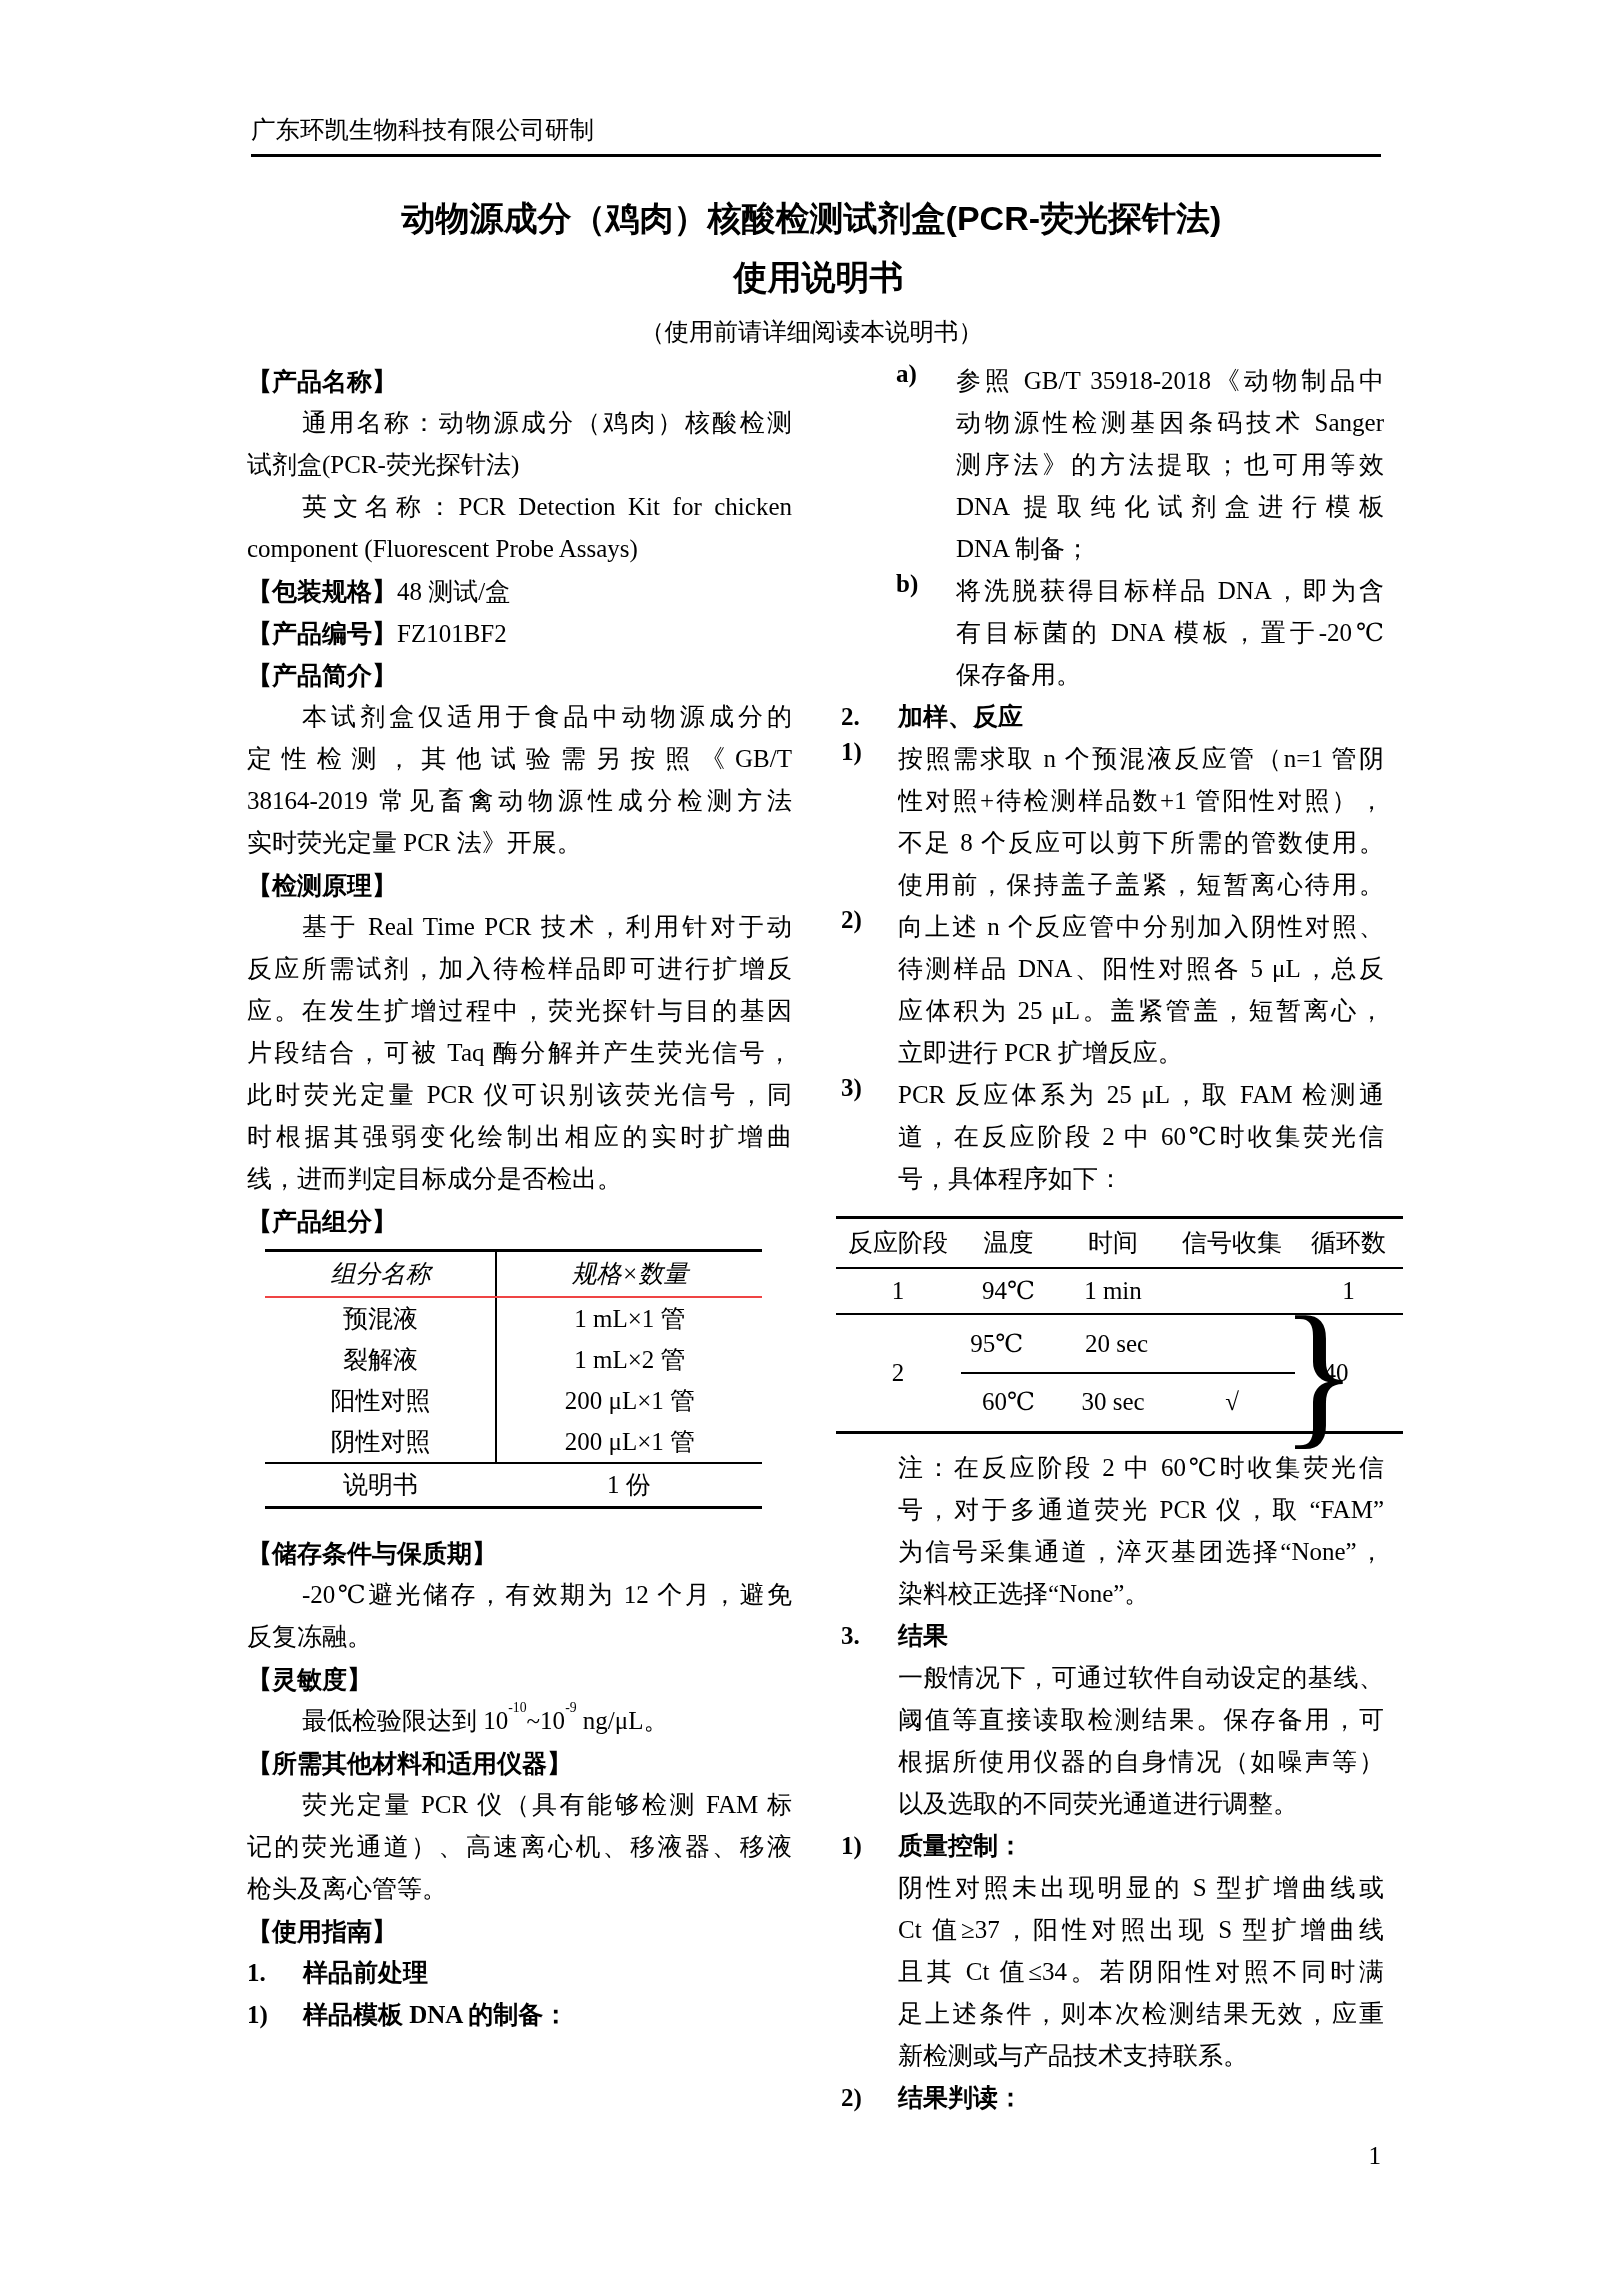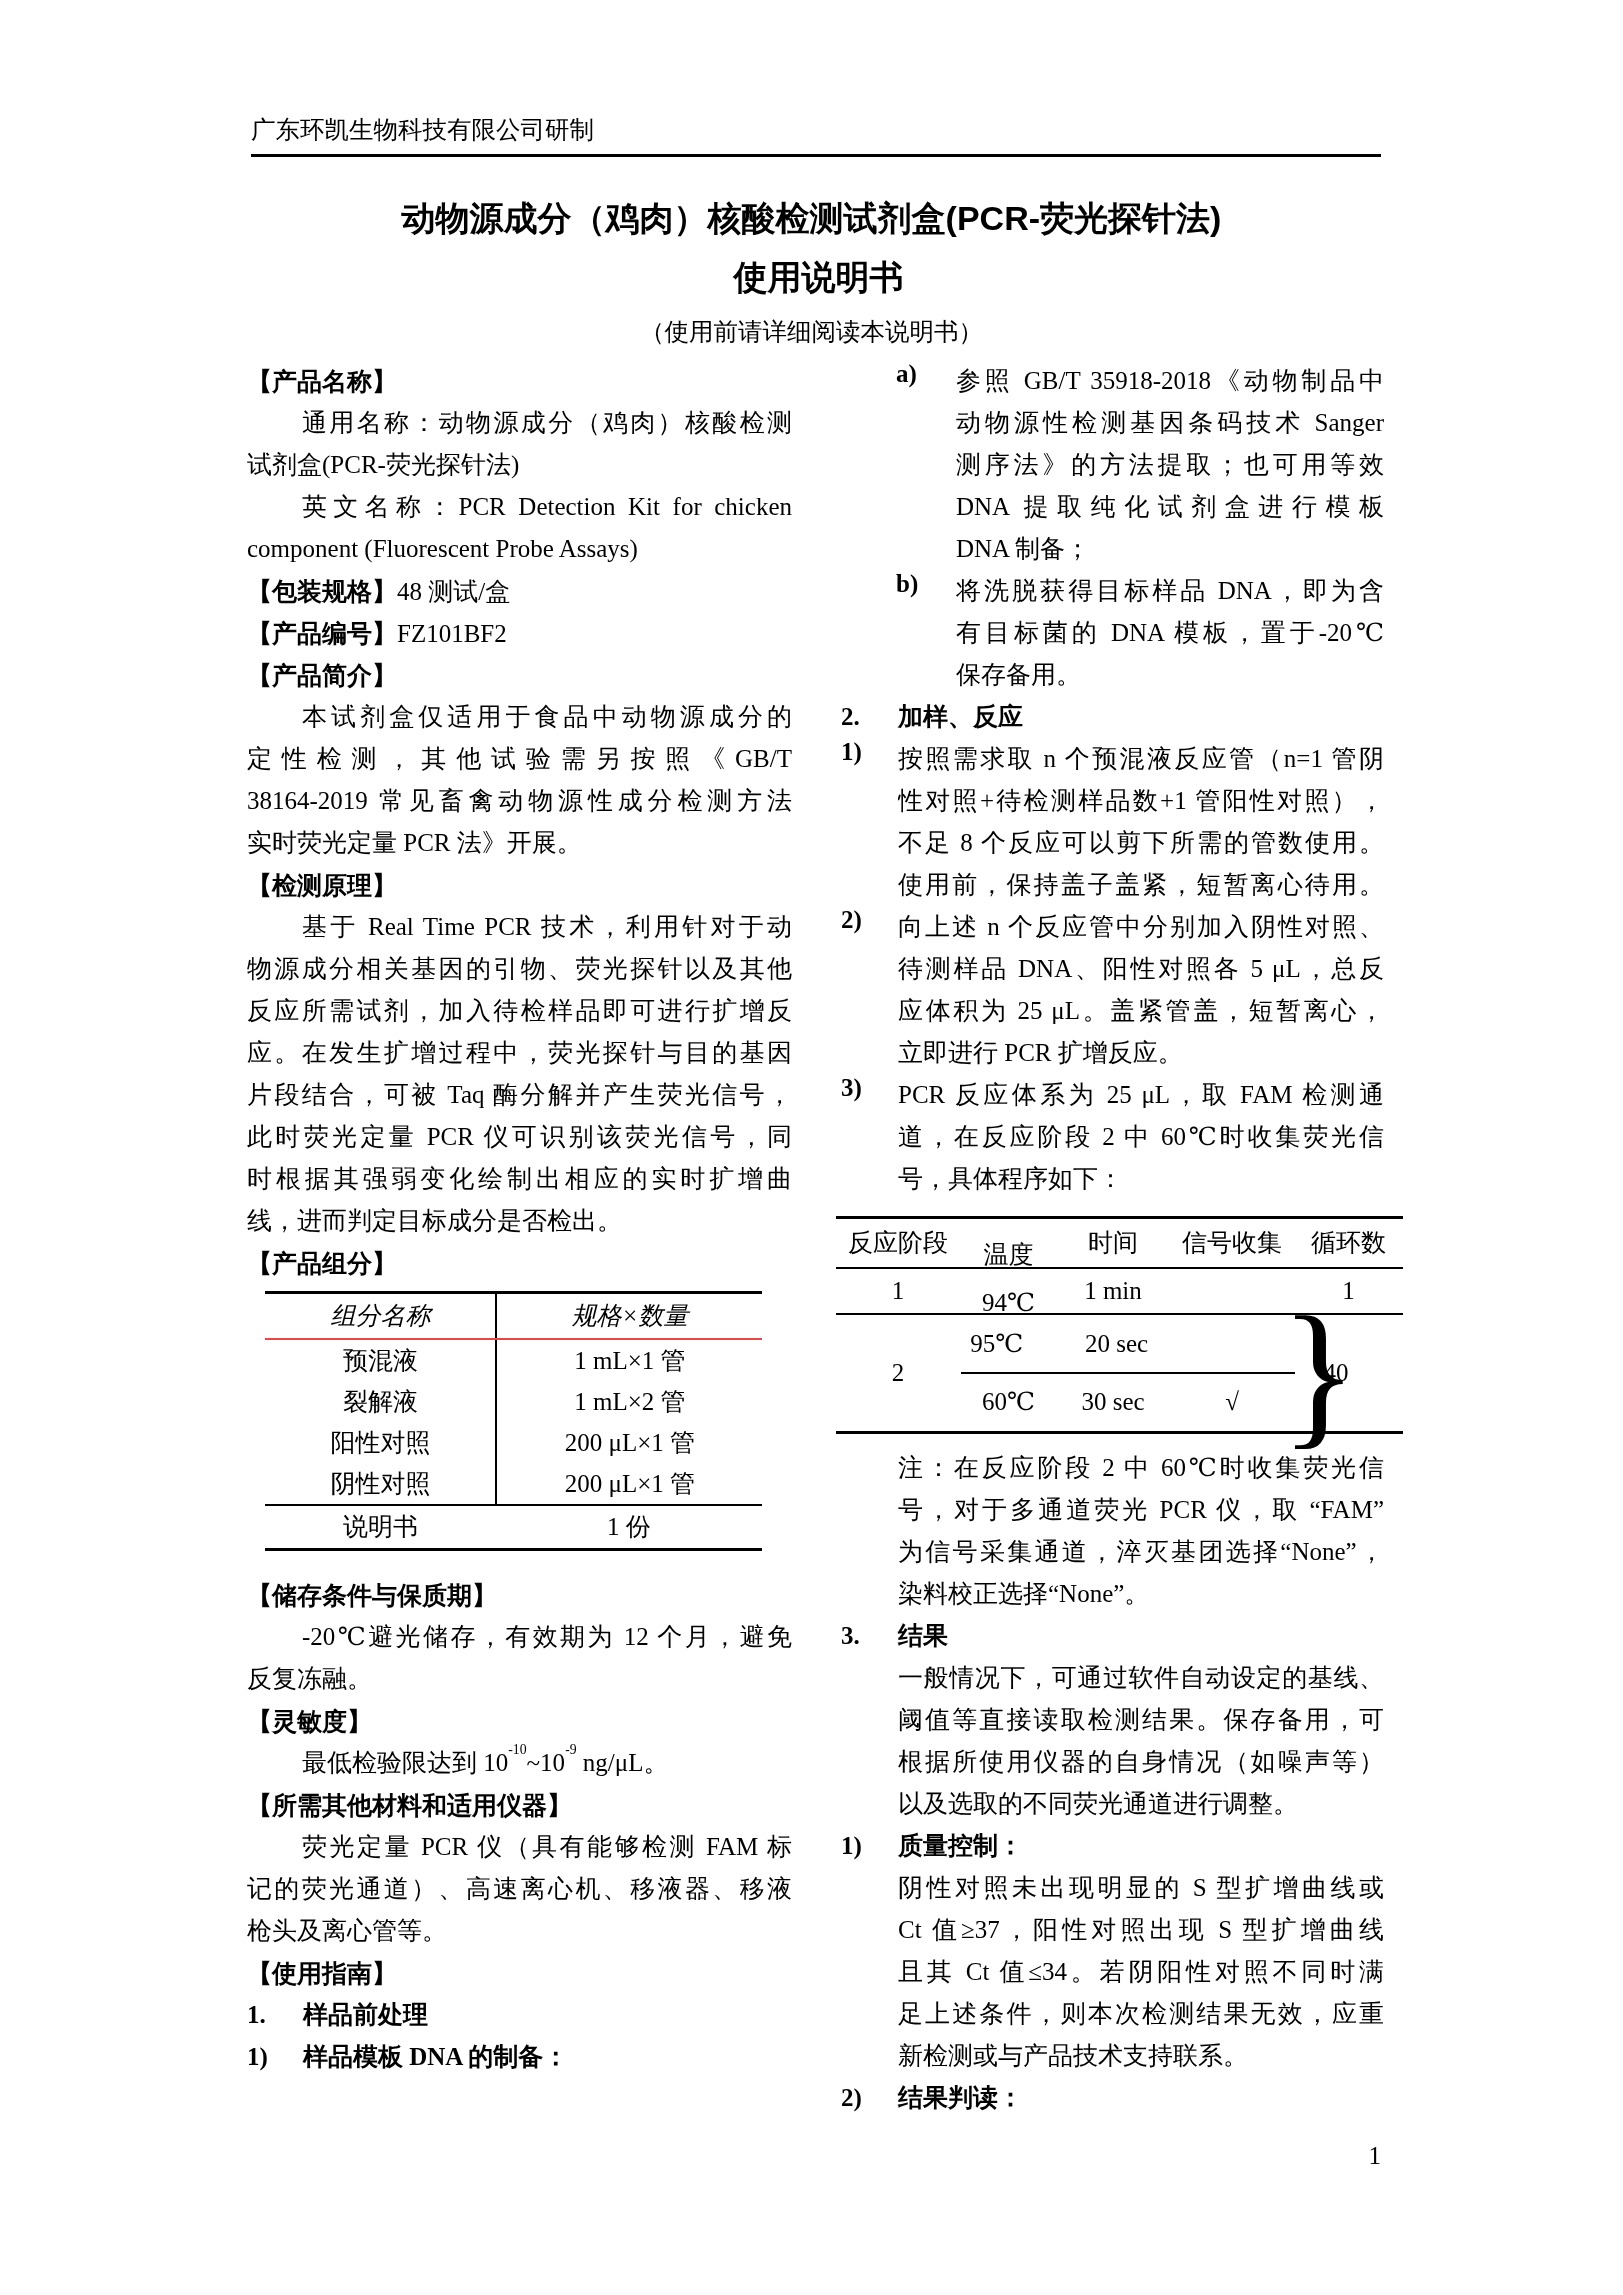--- a/index.html
+++ b/index.html
@@ -28,21 +28,21 @@
   .comp-row .c2{flex:1;}
   .comp-head{height:44px;line-height:44px;border-bottom:2px solid #ef4444;font-style:italic;}
   .comp-data{height:41px;line-height:41px;}
   .comp-last{height:42px;line-height:42px;border-top:2px solid #000;}
   .comp-last .c1{border-right:none;}
   
   .pcr{position:relative;margin:16.4px 0 12.3px -5.5px;width:567px;border-top:3.4px solid #000;border-bottom:3.4px solid #000;}
   .pcr-head,.pcr-r1{display:flex;text-align:center;}
   .pcr-head{height:48px;line-height:48px;border-bottom:2px solid #000;}
   .pcr-r1{height:44px;line-height:44px;border-bottom:2px solid #000;}
-  .cw1{width:125px;}.cw2{width:96px;margin-top:12px;}.cw3{width:113px;}.cw4{width:125px;}.cw5{width:108px;}
+  .cw1{width:125px;}.cw2{width:96px;}.cw3{width:113px;}.cw4{width:125px;}.cw5{width:108px;}
   .pcr-r2{position:relative;height:116px;}
   .p2-stage{position:absolute;left:0;top:0;width:125px;height:116px;line-height:116px;text-align:center;}
   .p2-row{position:absolute;left:125px;width:334px;height:58px;display:flex;text-align:center;}
   .p2-row .t{width:96px;line-height:58px;}
   .p2-row .d{width:113px;line-height:58px;}
   .p2-row .s{width:125px;line-height:58px;}
   .p2-sep{position:absolute;left:125px;top:57px;width:334px;height:2px;background:#000;}
   .p2-brace{position:absolute;left:445px;top:-15px;font-size:160px;line-height:147px;font-weight:normal;}
   .p2-cyc{position:absolute;left:488px;top:0;width:79px;height:96px;line-height:116px;text-align:left;}
   sup{font-size:0.55em;position:relative;top:-0.55em;line-height:0;}
@@ -78,21 +78,20 @@
     <div class="ln sec-h">【产品简介】</div>
     <div>
         <div class="ln j" style="text-indent: 55px;">本试剂盒仅适用于食品中动物源成分的</div>
         <div class="ln j">定性检测，其他试验需另按照《GB/T</div>
         <div class="ln j">38164-2019 常见畜禽动物源性成分检测方法</div>
         <div class="ln">实时荧光定量 PCR 法》开展。</div>
       </div>
     <div class="ln sec-h">【检测原理】</div>
     <div>
         <div class="ln j" style="text-indent: 55px;">基于 Real Time PCR 技术，利用针对于动</div>
-        <div class="ln j">物源成分相关基因的引物、荧光探针以及其他</div>
         <div class="ln j">反应所需试剂，加入待检样品即可进行扩增反</div>
         <div class="ln j">应。在发生扩增过程中，荧光探针与目的基因</div>
         <div class="ln j">片段结合，可被 Taq 酶分解并产生荧光信号，</div>
         <div class="ln j">此时荧光定量 PCR 仪可识别该荧光信号，同</div>
         <div class="ln j">时根据其强弱变化绘制出相应的实时扩增曲</div>
         <div class="ln">线，进而判定目标成分是否检出。</div>
       </div>
     <div class="ln sec-h">【产品组分】</div>
 
     <div class="comp-table">

